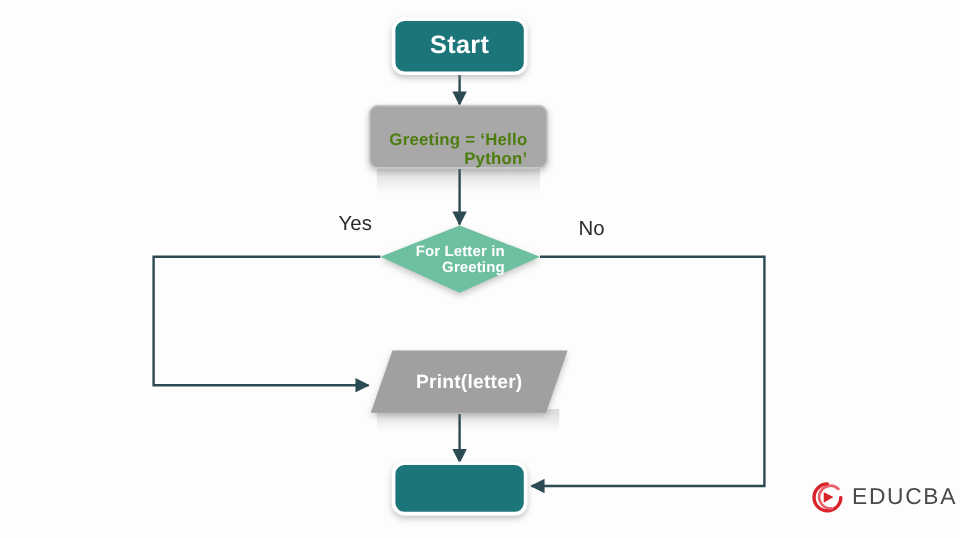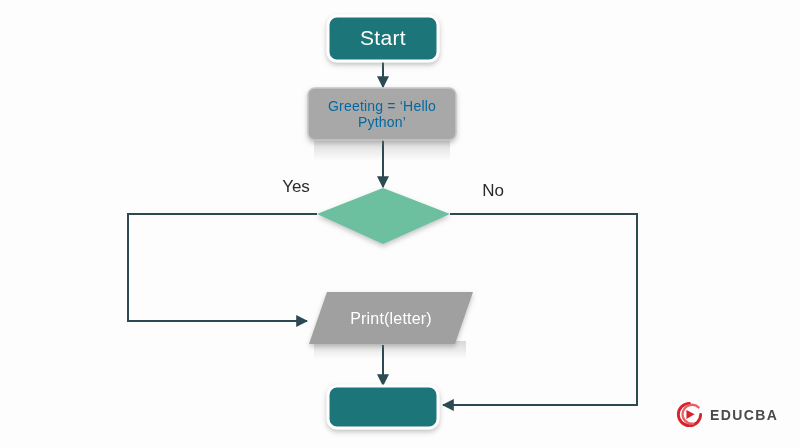--- a/index.html
+++ b/index.html
@@ -24,36 +24,37 @@
     width: 800px;
     height: 448px;
   }
 
   
   .node-label {
     position: absolute;
     display: flex;
     align-items: center;
     justify-content: center;
-    text-align: center;
+    text-align: right;
     pointer-events: none;
-    font-weight: normal;
+    font-weight: bold;
     line-height: 1.15;
   }
   .terminator-label {
     color: #ffffff;
     font-size: 21px;
     letter-spacing: 0.3px;
   }
   .process-label {
-    color: #0369a1;
+    color: #4d7c0f;
     font-size: 14px;
     letter-spacing: 0.2px;
     padding: 12px 14px;
     box-sizing: border-box;
+    margin-top: 10px;
   }
   .decision-label {
     color: #ffffff;
     font-size: 12.5px;
     letter-spacing: 0.1px;
     padding: 0 6px;
     box-sizing: border-box;
   }
   .io-label {
     color: #ffffff;
@@ -80,22 +81,22 @@
     align-items: center;
     gap: 7px;
   }
   #brand-mark {
     width: 27px;
     height: 27px;
     flex: 0 0 auto;
   }
   #brand-text {
     color: #4a4a4a;
-    font-size: 14px;
-    font-weight: bold;
+    font-size: 19px;
+    font-weight: normal;
     letter-spacing: 1.4px;
   }
 </style>
 </head>
 <body>
 
 <div id="canvas">
 
   <svg class="flow-svg" viewBox="0 0 800 448">
     <defs>
@@ -137,20 +138,26 @@
 
   <div class="node-label terminator-label" style="left:328px; top:16px; width:110px; height:45px;">Start</div>
 
   <div class="node-label process-label" style="left:308px; top:88px; width:148px; height:52px;">
     <span>
       <span>Greeting = ‘Hello</span><br>
       <span>Python’</span>
     </span>
   </div>
 
+  <div class="node-label decision-label" style="left:317px; top:195px; width:133px; height:42px;">
+    <span>
+      <span>For Letter in</span><br>
+      <span>Greeting</span>
+    </span>
+  </div>
 
   <div class="node-label io-label" style="left:309px; top:292px; width:164px; height:54px;">Print(letter)</div>
 
 
   <div class="branch-label" style="left:268px; top:172px; width:56px; height:30px;">Yes</div>
 
   <div class="branch-label" style="left:468px; top:176px; width:50px; height:30px;">No</div>
 
   <div id="brand">
     <svg id="brand-mark" viewBox="0 0 40 40">

